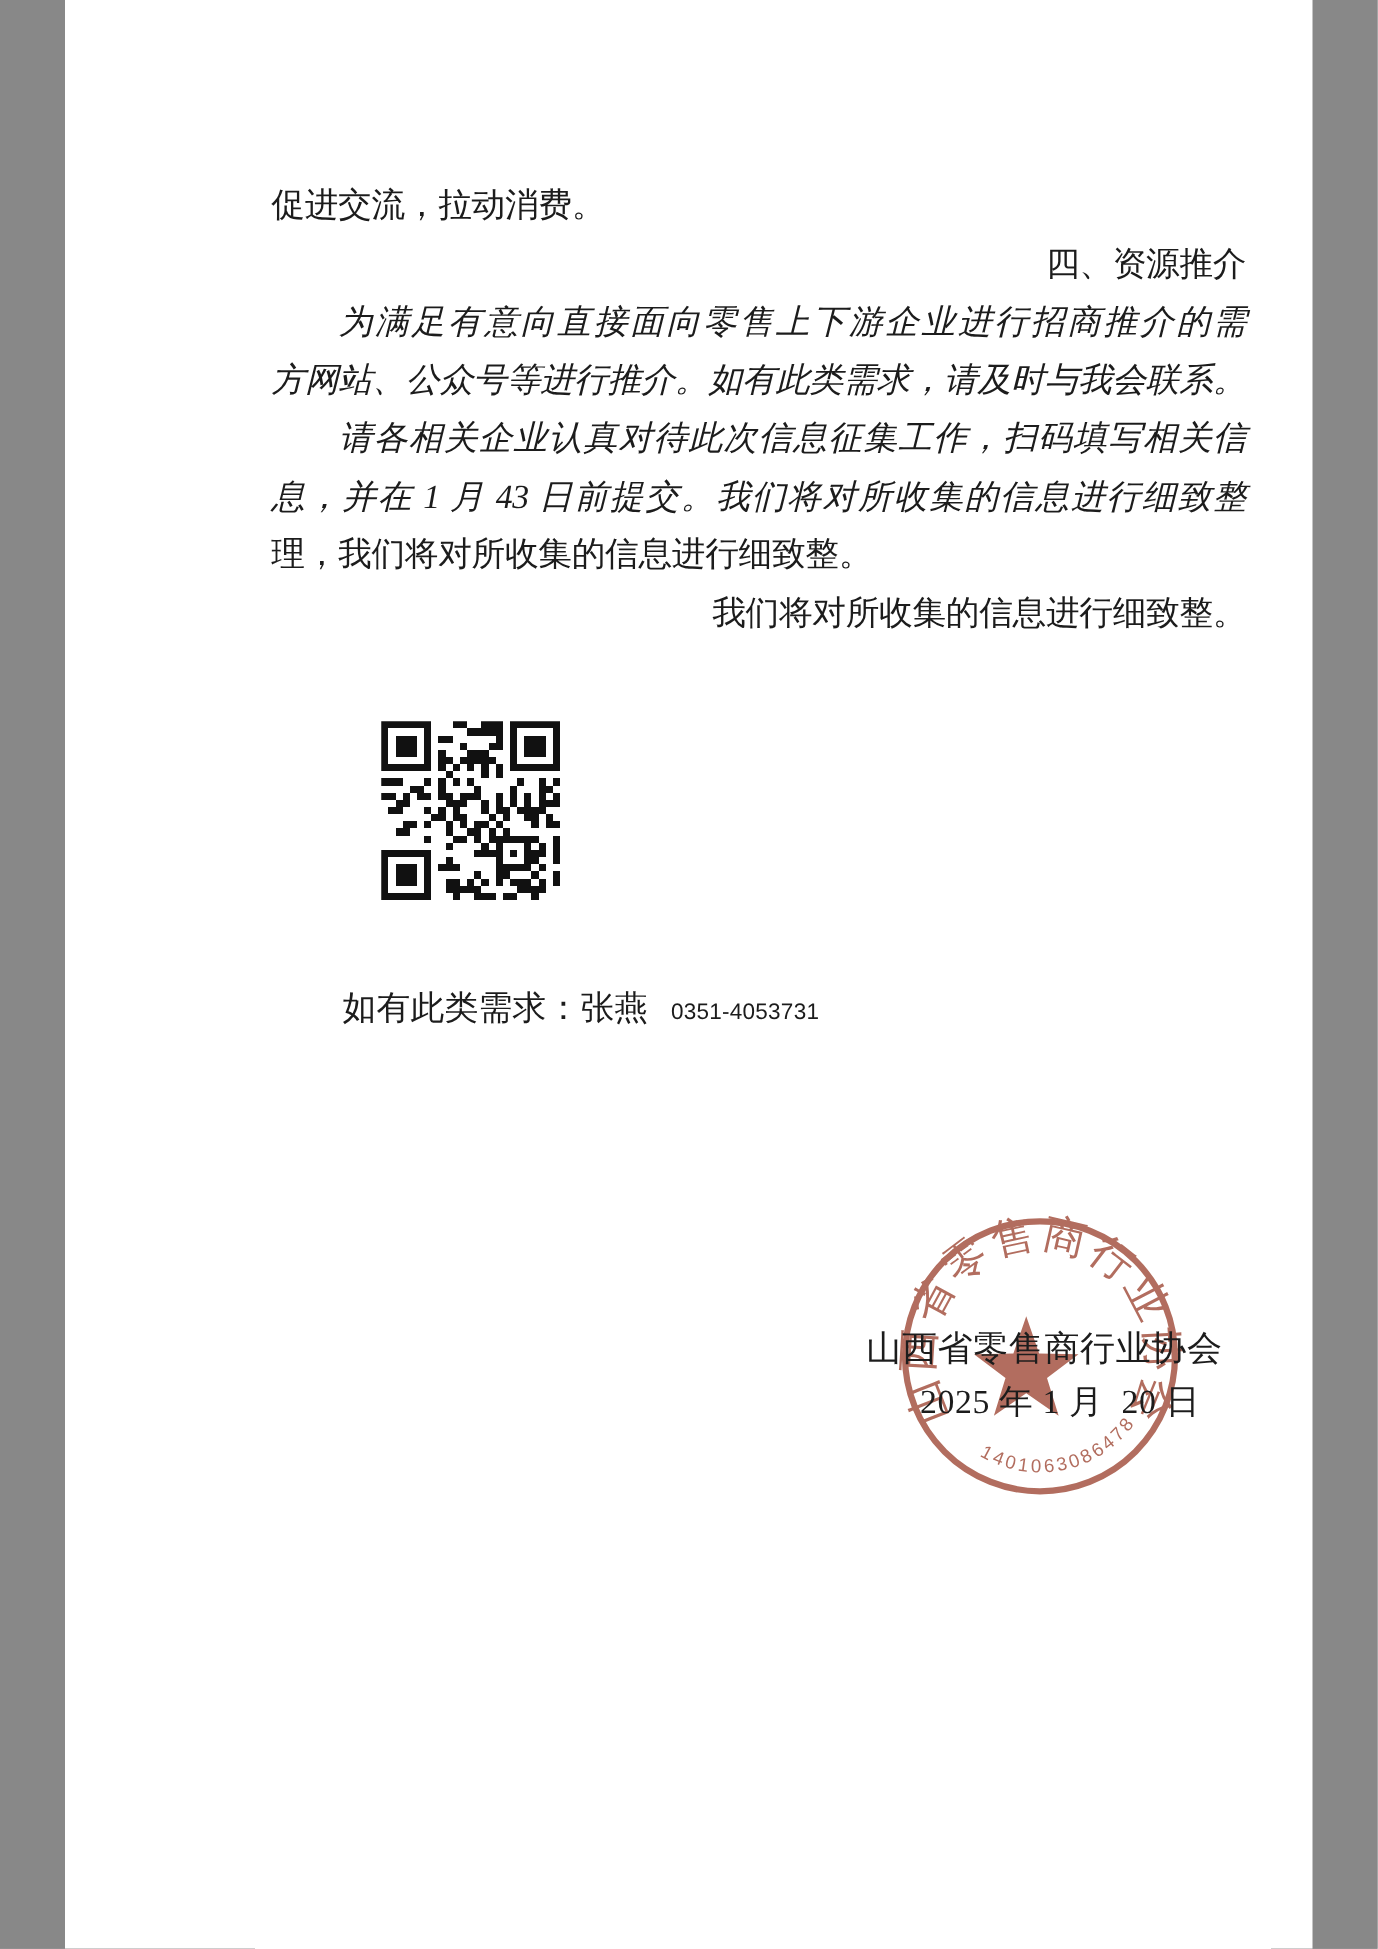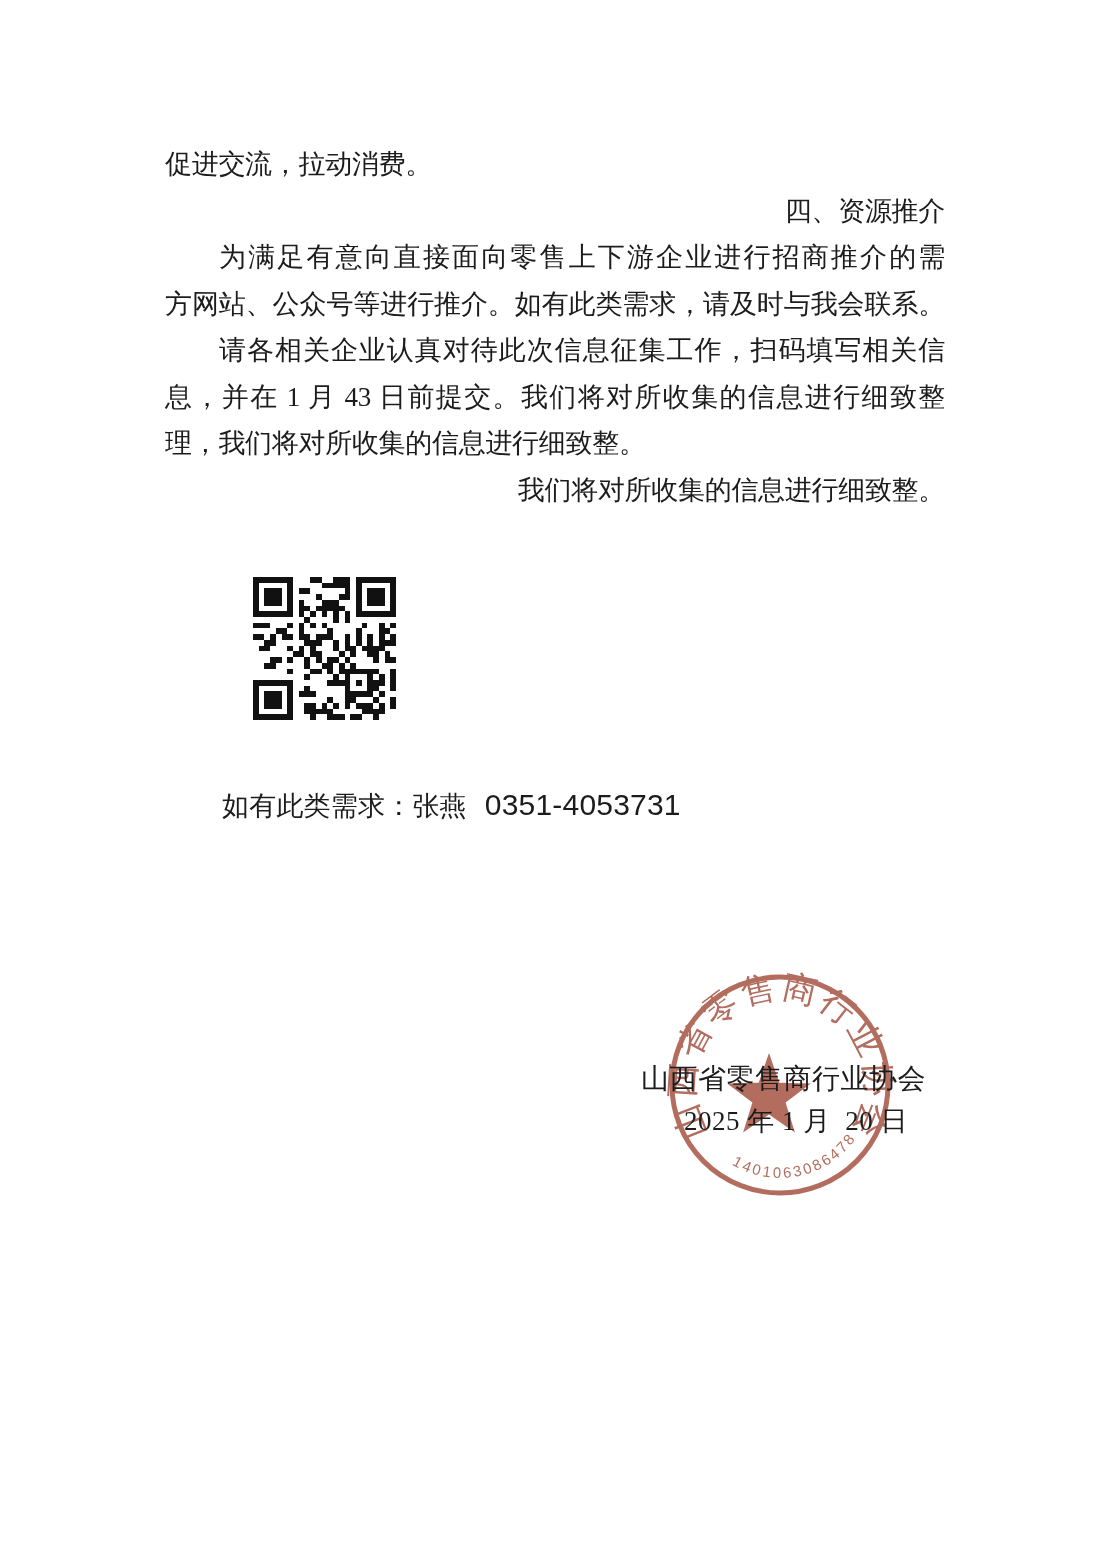--- a/index.html
+++ b/index.html
@@ -1,47 +1,47 @@
 <!DOCTYPE html>
 <html><head>
 <meta charset="utf-8">
 <style>
   html,body{margin:0;padding:0;background:#888;}
   .page{
     position:relative;
-    width:1102px;height:1559px;
+    width:998px;height:1559px;
     margin:0 auto;
     background:#ffffff;
     font-family:"Liberation Serif","DejaVu Serif",serif;
     color:#1c1c1c;
     overflow:hidden;
   }
   .body-text{
     position:absolute;
     left:165px;top:141px;width:780px;
     font-size:27px;
     letter-spacing:-0.3px;
     line-height:46.5px;
   }
   .line{white-space:pre-wrap;}
   .line.ind{text-indent:54px;text-align:right;}
-  .line.j{text-align:justify;text-align-last:justify;}
+  .line.j{text-align:justify;text-align-last:justify;font-style:italic;}
   .qr-wrap{
     position:absolute;left:253px;top:577px;
     width:143px;height:143px;
   }
   .qr-wrap svg{width:100%;height:100%;shape-rendering:crispEdges;}
   .contact{
     position:absolute;left:222px;top:788px;
     font-size:27px;letter-spacing:0.2px;
     white-space:pre;
   }
   .contact .phone{
     font-family:"Liberation Sans","DejaVu Sans",sans-serif;
-    font-size:30px;
+    font-size:18px;
     margin-left:18px;
   }
   .seal{
     position:absolute;left:665px;top:968px;
     width:232px;height:232px;
     opacity:0.88;
   }
   .sig-org{
     position:absolute;left:641px;top:1060px;
     font-size:28px;letter-spacing:0.5px;

